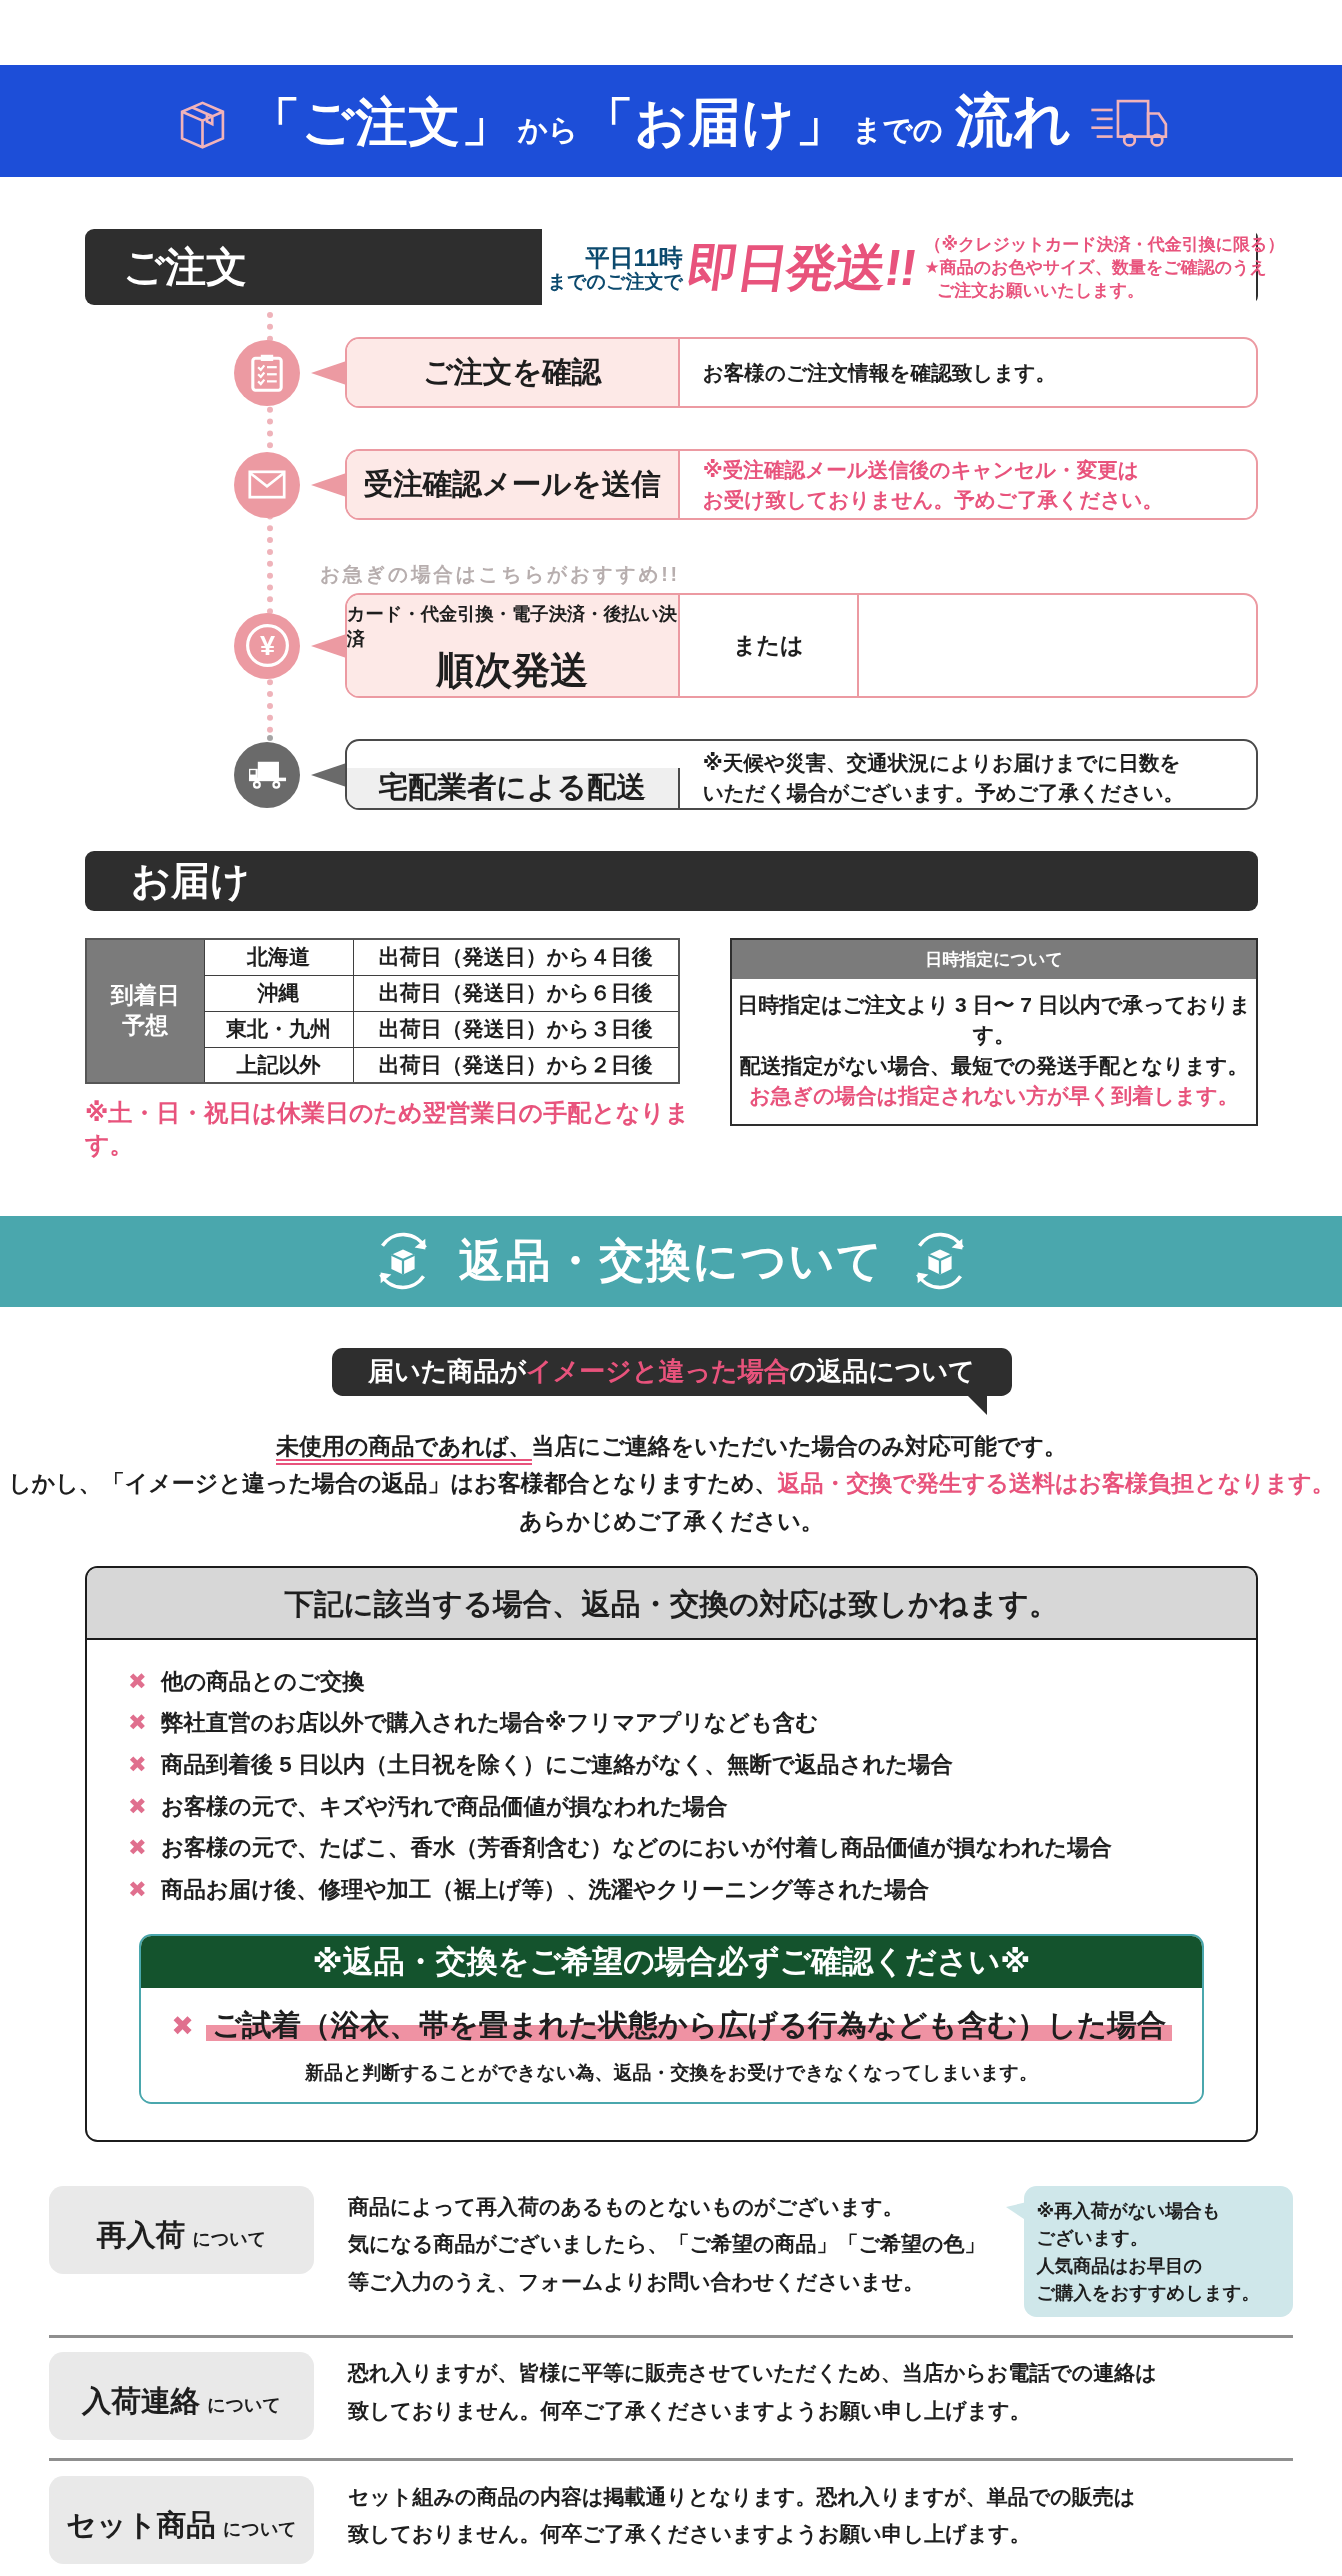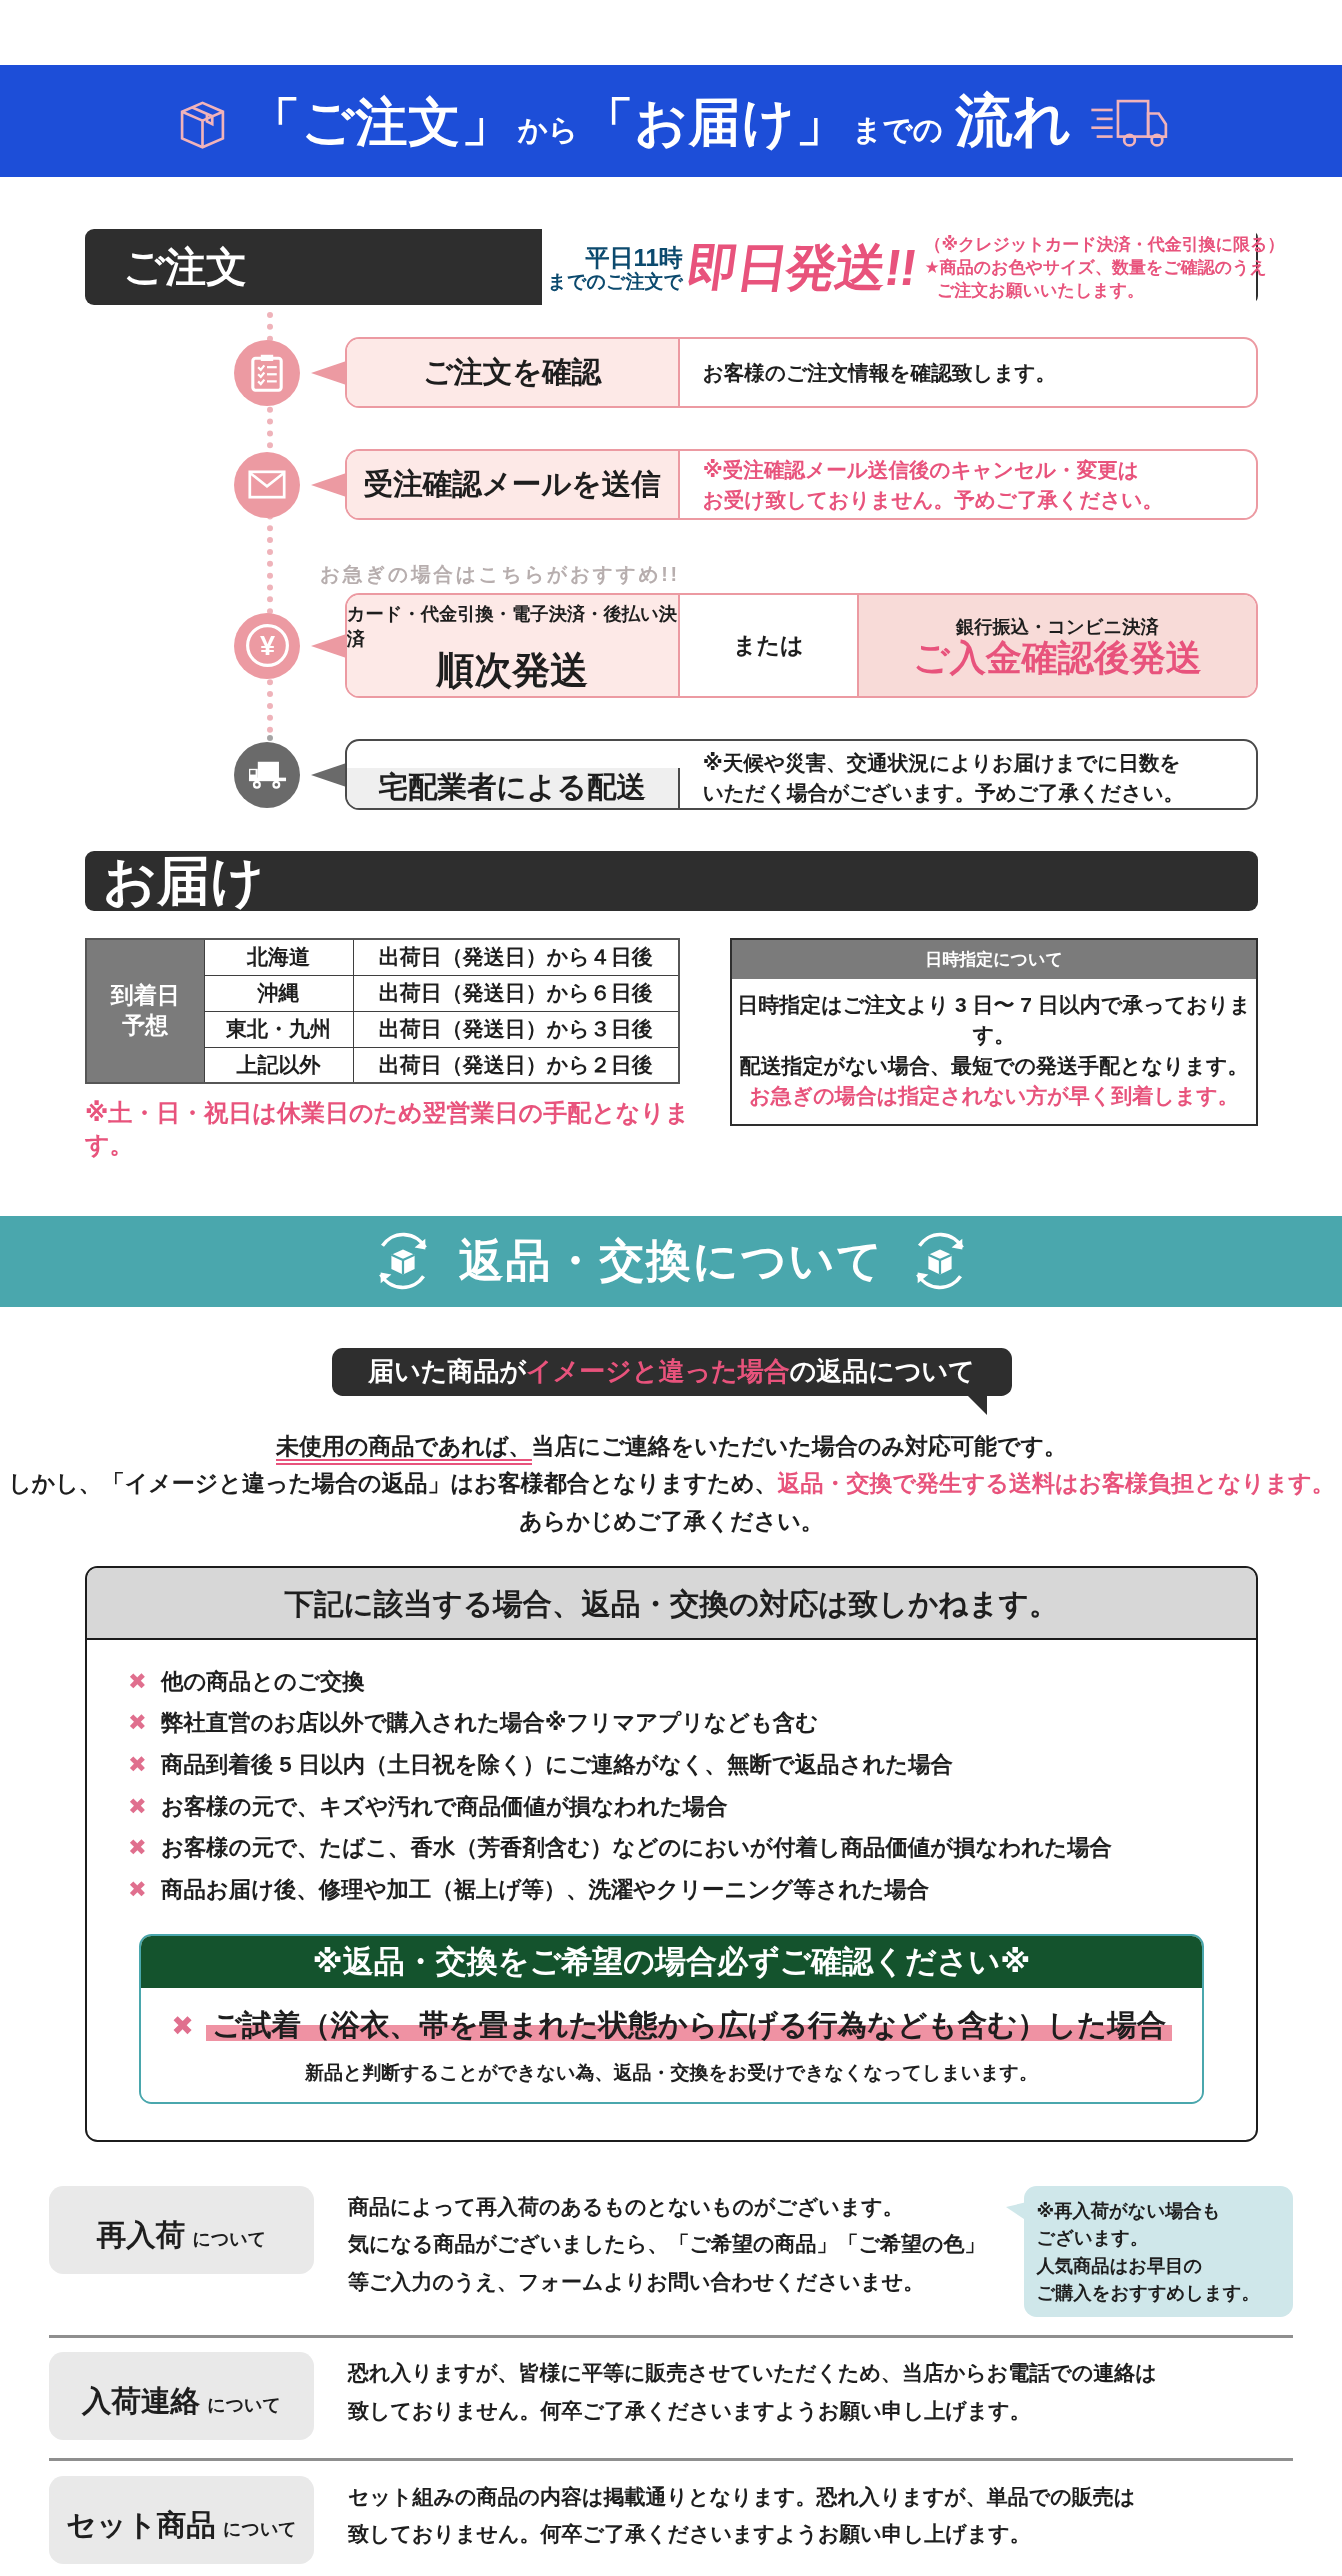--- a/index.html
+++ b/index.html
@@ -66,21 +66,21 @@
   .cell-pay-left .top { font-weight:bold; font-size:18.3px; }
   .cell-pay-left .big { font-weight:bold; font-size:38px; line-height:1.05; }
   .cell-pay-mid { width:179px; flex:none; background:#fff; border-right:2.7px solid #ec9aa2;
     display:flex; align-items:center; justify-content:center; font-weight:bold; font-size:23px; }
   .cell-pay-right { flex:1; background:#f8dbd8; display:flex; flex-direction:column; align-items:center; justify-content:center; padding:5.4px 0; }
   .cell-pay-right .top { font-weight:bold; font-size:18.3px; }
   .cell-pay-right .big { font-weight:bold; font-size:36px; color:#e8537c; line-height:1.05; }
 
   
   .deliver-bar { margin-top:41px; height:60px; background:#2e2e2e; border-radius:9px; }
-  .deliver-bar-title { color:#fff; font-weight:bold; font-size:53px; line-height:60px; padding-left:18px; }
+  .deliver-bar-title { color:#fff; font-weight:bold; font-size:39px; line-height:60px; padding-left:46px; }
   .delivery-flex { display:flex; margin-top:27px; gap:16px; align-items:flex-start; }
   table.dtable { border-collapse:collapse; border:2.7px solid #565656; }
   .dtable th.rowhead { width:118px; background:#7b7b7b; color:#fff; font-weight:bold; font-size:23px; line-height:1.3; }
   .dtable td { border:1.8px solid #3f3f3f; font-weight:bold; font-size:21px; height:36px; }
   .dtable td.region { width:149px; text-align:center; }
   .dtable td.when { width:326px; text-align:center; padding:0 5.4px; }
   .delivery-note { margin-top:12.5px; color:#e8537c; font-weight:bold; font-size:24px; }
   .datetime { width:548px; border:2.7px solid #2e2e2e; }
   .dt-head { background:#7b7b7b; color:#fff; font-weight:bold; font-size:17px; text-align:center; height:39px; line-height:39px; }
   .dt-body { background:#fff; text-align:center; padding:10.7px 3.6px 12.5px; font-weight:bold; font-size:21px; line-height:1.45; }
@@ -234,24 +234,20 @@
               <text x="26" y="37" text-anchor="middle" font-size="30" font-weight="bold" fill="#fff">¥</text>
             </svg>
           </div>
           <div class="pointer"></div>
           <div class="step-box">
             <div class="cell-pay-left">
               <div class="top">カード・代金引換・電子決済・後払い決済</div>
               <div class="big">順次発送</div>
             </div>
             <div class="cell-pay-mid">または</div>
-            <div class="cell-pay-right">
-              <div class="top">銀行振込・コンビニ決済</div>
-              <div class="big">ご入金確認後発送</div>
-            </div>
           </div>
         </div>
       </div>
 
       <div class="step">
         <div class="icon-circle gray">
           <svg width="41" height="30" viewBox="0 0 46 34" fill="#fff">
             <rect x="12" y="2" width="24" height="20"></rect>
             <path d="M2 10 L12 10 L12 22 L2 22 L2 14 Z"></path>
             <rect x="3.5" y="11.5" width="6" height="5" fill="#6a6a6a"></rect>

